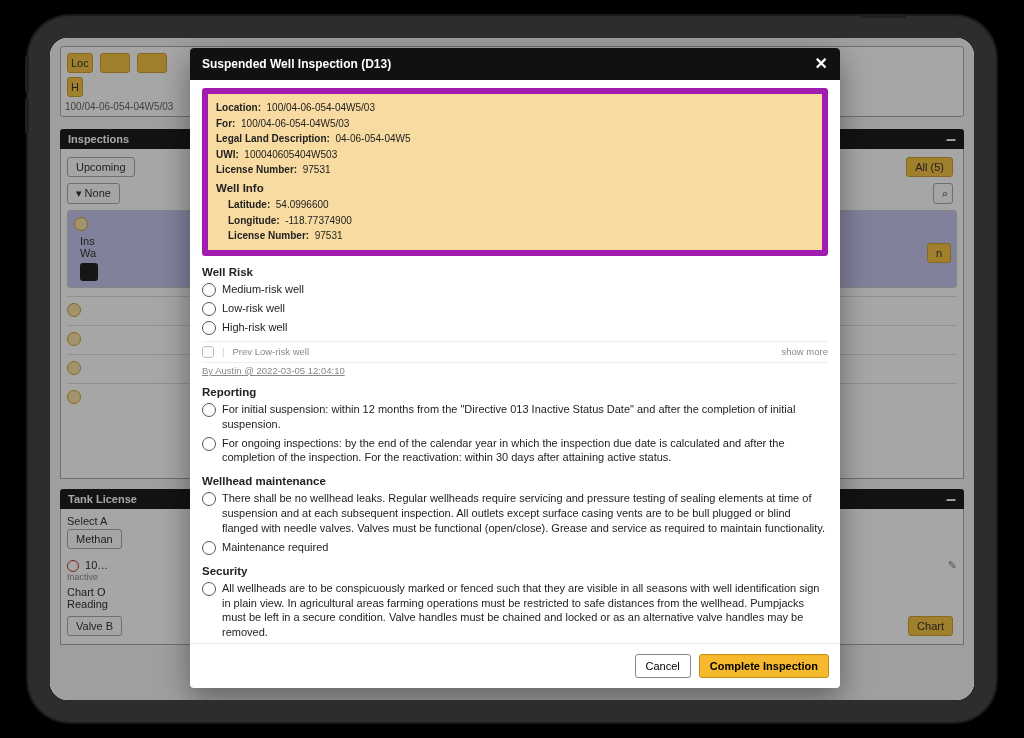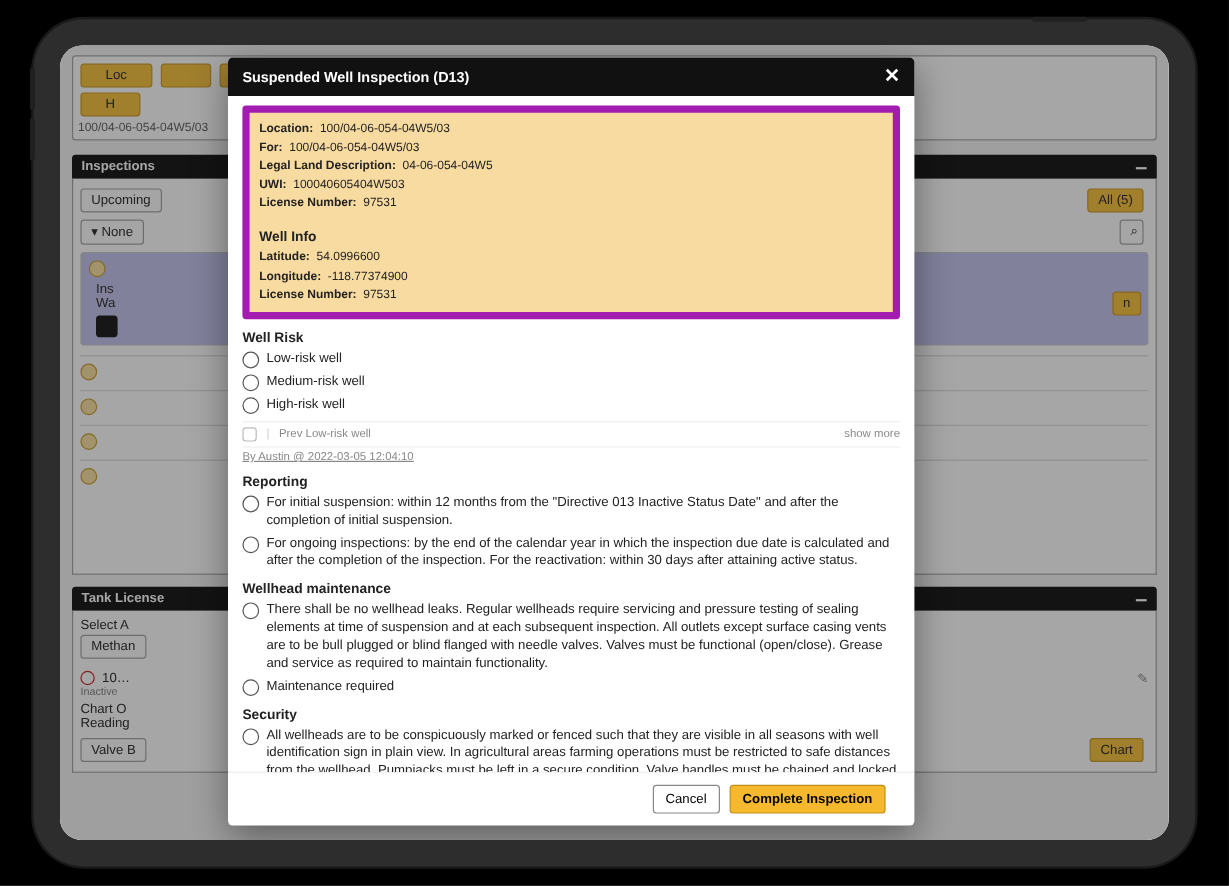--- a/index.html
+++ b/index.html
@@ -21,34 +21,34 @@
   .screen {
     position: absolute;
     top: 22px; left: 22px; right: 22px; bottom: 22px;
     background: #fff;
     border-radius: 18px;
     overflow: hidden;
   }
 
   
   .bg-page { position:absolute; inset:0; background:#f5f5f5; padding:8px 10px; font-size:11px; color:#333; }
-  .bg-yellowbar { background:#f6c445; border:1px solid #cfa030; border-radius:3px; padding:3px 20px; margin:2px; display:inline-block; font-size:11px; }
+  .bg-yellowbar { background:#f6c445; border:1px solid #cfa030; border-radius:3px; padding:3px 3px; margin:2px; display:inline-block; font-size:11px; }
   .bg-section-head { background:#1e1e1e; color:#fff; font-weight:600; padding:4px 8px; border-radius:3px 3px 0 0; margin-top:10px; display:flex; justify-content:space-between; align-items:center; }
   .bg-section-body { border:1px solid #aaa; border-top:none; padding:6px; background:#fff; }
   .bg-pill { display:inline-block; border:1px solid #aaa; border-radius:3px; padding:3px 8px; margin:2px 4px 2px 0; background:#fdfdfd; font-size:11px; }
   .bg-pill.y { background:#f6c445; border-color:#cfa030; }
   .bg-dot { display:inline-block; width:14px; height:14px; border:1.5px solid #cda436; border-radius:50%; vertical-align:middle; margin-right:6px; background:#f9e2a8; }
   .bg-card { border:1px solid #ccc; background:#c7c6f0; border-radius:3px; padding:6px; margin:4px 0; }
 
   
   .modal-backdrop { position:absolute; inset:0; background:rgba(0,0,0,0.35); }
   .modal {
     position:absolute;
     top:10px; left:140px;
-    width:572px; height:640px;
+    width:650px; height:640px;
     background:#fff;
     border-radius:4px;
     box-shadow:0 10px 30px rgba(0,0,0,0.4);
     display:flex; flex-direction:column;
     font-size:11px;
     color:#222;
   }
   .modal-head {
     background:#111; color:#fff; font-weight:600;
     padding:8px 12px; font-size:12px;
@@ -56,29 +56,29 @@
     display:flex; justify-content:space-between; align-items:center;
   }
   .modal-close { color:#fff; font-size:16px; cursor:pointer; line-height:1; }
   .modal-body { flex:1; overflow:auto; padding:0 12px 10px 12px; }
   .info-banner {
     background:#f8dba0; border:6px solid #a21caf;
     border-radius:3px; padding:6px 8px; margin-top:8px;
     font-size:10px; line-height:1.55;
   }
   .info-banner b { font-weight:700; }
-  .info-indent { margin-left:0; }
+  .info-indent { margin-left:12px; }
   .sect-h { font-weight:700; margin:10px 0 4px 0; font-size:11.5px; }
   .radio-row { display:flex; align-items:flex-start; gap:6px; margin:4px 0; }
   .radio { flex:0 0 auto; width:14px; height:14px; border:1.5px solid #555; border-radius:50%; background:#fff; margin-top:1px; cursor:pointer; }
   .radio-label { flex:1; line-height:1.35; }
   .meta-row { display:flex; justify-content:space-between; align-items:center; color:#888; font-size:9.5px; border-top:1px solid #eee; border-bottom:1px solid #eee; padding:4px 0; margin:6px 0 10px 0; }
   .meta-left { display:flex; align-items:center; gap:8px; }
   .small-icon { width:12px; height:12px; display:inline-block; border:1px solid #bbb; border-radius:3px; }
-  .modal-foot { padding:10px 24px; display:flex; justify-content:flex-end; gap:8px; border-top:1px solid #eee; }
+  .modal-foot { padding:10px 11px; display:flex; justify-content:flex-end; gap:8px; border-top:1px solid #eee; }
   .btn { padding:5px 10px; border-radius:3px; font-size:11px; cursor:pointer; border:1px solid #888; background:#fff; }
   .btn-primary { background:#f6b92e; border-color:#c18f18; font-weight:700; }
 </style>
 </head>
 <body>
 
 <div class="ipad-frame">
   <div class="physical-btn pb-power"></div>
   <div class="physical-btn pb-vol1"></div>
   <div class="physical-btn pb-vol2"></div>
@@ -166,34 +166,34 @@
       </div>
 
       <div class="modal-body">
 
         <div class="info-banner">
           <div><b>Location:</b> &nbsp;<span>100/04-06-054-04W5/03</span></div>
           <div><b>For:</b> &nbsp;<span>100/04-06-054-04W5/03</span></div>
           <div><b>Legal Land Description:</b> &nbsp;<span>04-06-054-04W5</span></div>
           <div><b>UWI:</b> &nbsp;<span>100040605404W503</span></div>
           <div><b>License Number:</b> &nbsp;<span>97531</span></div>
-          <div style="margin-top:12px;"><b style="font-size:11.5px;">Well Info</b></div>
+          <div style="margin-top:2px;"><b style="font-size:11.5px;">Well Info</b></div>
           <div class="info-indent"><b>Latitude:</b> &nbsp;<span>54.0996600</span></div>
           <div class="info-indent"><b>Longitude:</b> &nbsp;<span>-118.77374900</span></div>
           <div class="info-indent"><b>License Number:</b> &nbsp;<span>97531</span></div>
         </div>
 
         <div class="sect-h">Well Risk</div>
         <div class="radio-row">
             <span class="radio"></span>
+            <span class="radio-label">Medium-risk well</span>
+          </div>
+        <div class="radio-row">
+            <span class="radio"></span>
             <span class="radio-label">Low-risk well</span>
-          </div>
-        <div class="radio-row">
-            <span class="radio"></span>
-            <span class="radio-label">Medium-risk well</span>
           </div>
         <div class="radio-row">
             <span class="radio"></span>
             <span class="radio-label">High-risk well</span>
           </div>
 
         <div class="meta-row">
           <div class="meta-left">
             <span class="small-icon"></span>
             <span style="color:#ccc;">|</span>

